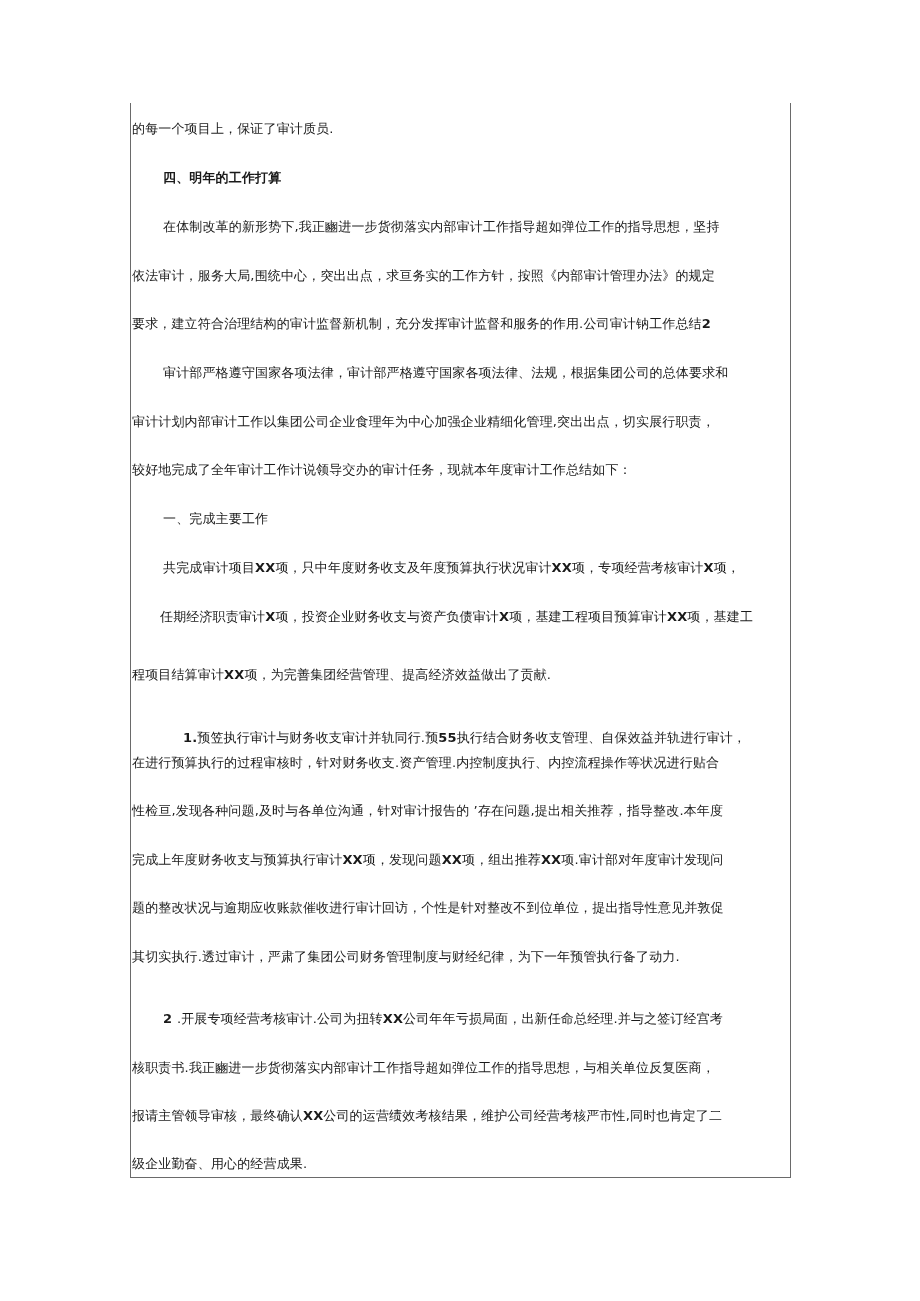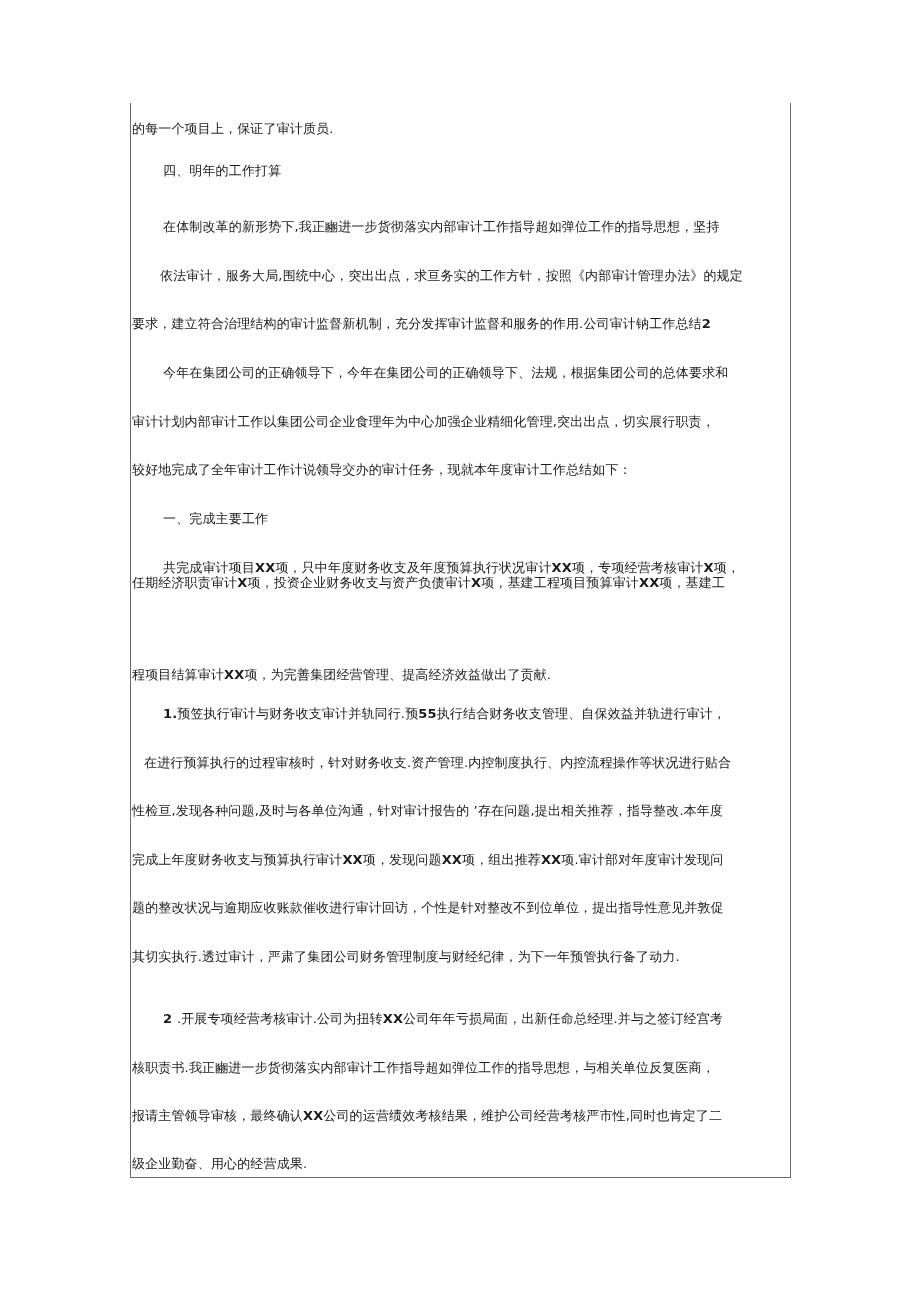--- a/index.html
+++ b/index.html
@@ -16,33 +16,33 @@
     }
     .indent { left: 163px; }
     b { font-weight: bold; }
   </style>
 </head>
 <body>
 
 <div class="page-frame"></div>
 <div id="content">
     <div class="line" style="top: 119px;">的每一个项目上，保证了审计质员.</div>
-    <div class="line indent" style="top: 161px;">四、明年的工作打算</div>
+    <div class="line indent" style="top: 168px; font-weight: bold;">四、明年的工作打算</div>
     <div class="line indent" style="top: 217px;">在体制改革的新形势下,我正豳进一步货彻落实内部审计工作指导超如弹位工作的指导思想，坚持</div>
-    <div class="line" style="top: 266px; padding-left: 28px;">依法审计，服务大局,围统中心，突出出点，求亘务实的工作方针，按照《内部审计管理办法》的规定</div>
+    <div class="line" style="top: 266px;">依法审计，服务大局,围统中心，突出出点，求亘务实的工作方针，按照《内部审计管理办法》的规定</div>
     <div class="line" style="top: 314px;">要求，建立符合治理结构的审计监督新机制，充分发挥审计监督和服务的作用.公司审计钠工作总结<b>2</b></div>
-    <div class="line indent" style="top: 363px;">今年在集团公司的正确领导下，今年在集团公司的正确领导下、法规，根据集团公司的总体要求和</div>
+    <div class="line indent" style="top: 363px;">审计部严格遵守国家各项法律，审计部严格遵守国家各项法律、法规，根据集团公司的总体要求和</div>
     <div class="line" style="top: 412px;">审计计划内部审计工作以集团公司企业食理年为中心加强企业精细化管理,突出出点，切实展行职责，</div>
     <div class="line" style="top: 460px;">较好地完成了全年审计工作计说领导交办的审计任务，现就本年度审计工作总结如下：</div>
     <div class="line indent" style="top: 509px;">一、完成主要工作</div>
     <div class="line indent" style="top: 558px;">共完成审计项目<b>XX</b>项，只中年度财务收支及年度预算执行状况审计<b>XX</b>项，专项经营考核审计<b>X</b>项，</div>
-    <div class="line" style="top: 573px;">任期经济职责审计<b>X</b>项，投资企业财务收支与资产负债审计<b>X</b>项，基建工程项目预算审计<b>XX</b>项，基建工</div>
+    <div class="line" style="top: 607px; padding-left: 28px;">任期经济职责审计<b>X</b>项，投资企业财务收支与资产负债审计<b>X</b>项，基建工程项目预算审计<b>XX</b>项，基建工</div>
     <div class="line" style="top: 665px;">程项目结算审计<b>XX</b>项，为完善集团经营管理、提高经济效益做出了贡献.</div>
-    <div class="line indent" style="top: 704px;"><b>1.</b>预笠执行审计与财务收支审计并轨同行.预<b>55</b>执行结合财务收支管理、自保效益并轨进行审计，</div>
-    <div class="line" style="top: 753px; margin-left: 12px;">在进行预算执行的过程审核时，针对财务收支.资产管理.内控制度执行、内控流程操作等状况进行贴合</div>
+    <div class="line indent" style="top: 728px; margin-left: 20px;"><b>1.</b>预笠执行审计与财务收支审计并轨同行.预<b>55</b>执行结合财务收支管理、自保效益并轨进行审计，</div>
+    <div class="line" style="top: 753px;">在进行预算执行的过程审核时，针对财务收支.资产管理.内控制度执行、内控流程操作等状况进行贴合</div>
     <div class="line" style="top: 801px;">性检亘,发现各种问题,及时与各单位沟通，针对审计报告的 ’存在问题,提出相关推荐，指导整改.本年度</div>
     <div class="line" style="top: 850px;">完成上年度财务收支与预算执行审计<b>XX</b>项，发现问题<b>XX</b>项，组出推荐<b>XX</b>项.审计部对年度审计发现问</div>
     <div class="line" style="top: 898px;">题的整改状况与逾期应收账款催收进行审计回访，个性是针对整改不到位单位，提出指导性意见并敦促</div>
     <div class="line" style="top: 947px;">其切实执行.透过审计，严肃了集团公司财务管理制度与财经纪律，为下一年预管执行备了动力.</div>
     <div class="line indent" style="top: 1009px; text-align: right;"><b>2 </b>.开展专项经营考核审计.公司为扭转<b>XX</b>公司年年亏损局面，出新任命总经理.并与之签订经宫考</div>
     <div class="line" style="top: 1058px;">核职责书.我正豳进一步货彻落实内部审计工作指导超如弹位工作的指导思想，与相关单位反复医商，</div>
     <div class="line" style="top: 1106px;">报请主管领导审核，最终确认<b>XX</b>公司的运营绩效考核结果，维护公司经营考核严市性,同时也肯定了二</div>
     <div class="line" style="top: 1154px;">级企业勤奋、用心的经营成果.</div>
   </div>
 

